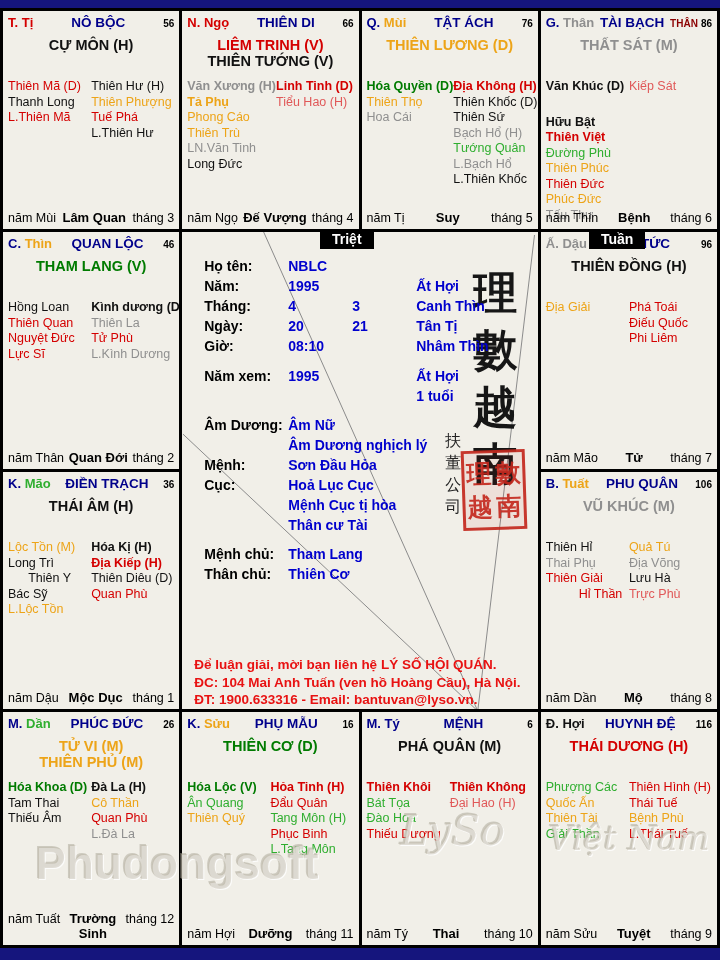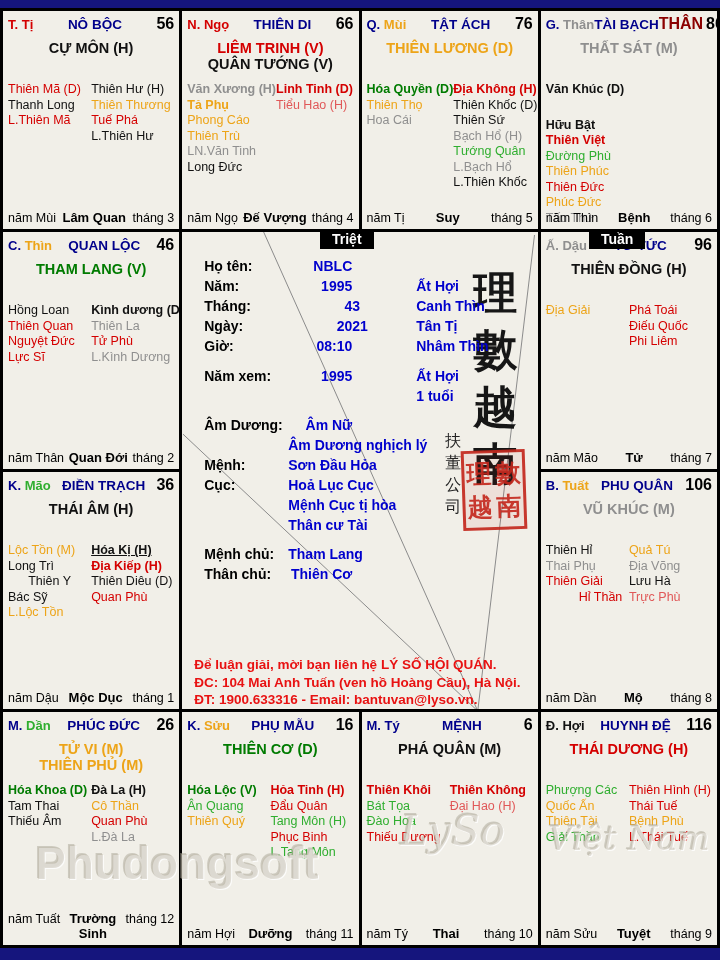--- a/index.html
+++ b/index.html
@@ -4,33 +4,33 @@
 <style>
   html,body{margin:0;padding:0;background:#444;}
   body{font-family:"Liberation Sans",sans-serif;-webkit-font-smoothing:antialiased;}
   .page{position:relative;width:720px;height:960px;background:#15157d;overflow:hidden;}
   #board{position:absolute;left:0;top:8px;width:714px;height:934px;border:3px solid #000;background:#000;
          display:grid;grid-template-columns:1fr 1fr 1fr 1fr;grid-template-rows:218px 237px 237px 1fr;gap:3px;}
   .cell{background:#f1efe8;position:relative;overflow:hidden;}
   .hdr{display:flex;align-items:baseline;padding:4px 5px 0;font-size:13px;font-weight:bold;white-space:nowrap;}
   .canchi{flex:0 0 auto;}
   .pname{flex:1;text-align:center;color:#00008B;font-size:13.5px;}
-  .pnum{flex:0 0 auto;color:#000;font-size:16px;}
+  .pnum{flex:0 0 auto;color:#000;font-size:10px;}
   .than{color:#8B0000;margin-right:3px;}
   .mains{height:42px;text-align:center;font-weight:bold;font-size:14.5px;line-height:16px;padding-top:7px;}
   .stars{display:flex;padding:0 5px;font-size:12.5px;line-height:15.5px;white-space:nowrap;}
   .scol{flex:0 0 50%;}
   .foot{position:absolute;left:5px;right:5px;bottom:4px;display:flex;align-items:baseline;font-size:12.5px;color:#000;}
   .stage{flex:1;text-align:center;font-weight:bold;font-size:13px;}
   .center{grid-column:2/4;grid-row:2/4;position:relative;overflow:hidden;background:#f1efe8;}
   #aspects{position:absolute;left:0;top:0;width:100%;height:100%;z-index:1;}
   #info{position:absolute;left:22px;top:26px;right:4px;z-index:3;}
   .irow{display:flex;height:20px;font-weight:bold;font-size:14px;white-space:nowrap;}
   .ilabel{flex:0 0 84px;color:#000;}
-  .ic1{flex:0 0 64px;color:#0000CD;text-align:right;}
+  .ic1{flex:0 0 64px;color:#0000CD;}
   .ic2{flex:0 0 64px;color:#0000CD;}
   .ic3{flex:1;color:#0000CD;}
   #contact{position:absolute;left:12px;top:424px;z-index:4;color:#e81212;font-weight:bold;font-size:13.5px;line-height:17.5px;white-space:nowrap;}
   #calli-main{position:absolute;left:286px;top:32px;width:54px;text-align:center;font-family:"DejaVu Serif",serif;
               font-size:44px;line-height:57px;color:#161616;z-index:2;font-weight:bold;}
   #calli-side{position:absolute;left:260px;top:198px;width:22px;text-align:center;font-family:"DejaVu Serif",serif;
               font-size:16px;line-height:22px;color:#222;z-index:2;}
   #seal{position:absolute;left:280px;top:218px;width:58px;height:74px;border:3px solid #c4281e;color:#c4281e;z-index:5;
         display:flex;flex-wrap:wrap;align-content:center;justify-content:center;font-family:"DejaVu Serif",serif;
         font-weight:bold;font-size:25px;line-height:33px;transform:rotate(-2deg);opacity:.92;background:rgba(196,40,30,.08);}
@@ -56,40 +56,40 @@
           <div style="color:#111111">CỰ MÔN (H)</div>
         </div>
         <div class="stars">
           <div class="scol">
             <div class="star" style="color:#D40000;">Thiên Mã (D)</div>
             <div class="star" style="color:#111111;">Thanh Long</div>
             <div class="star" style="color:#D40000;">L.Thiên Mã</div>
           </div>
           <div class="scol">
             <div class="star" style="color:#111111;">Thiên Hư (H)</div>
-            <div class="star" style="color:#EDA418;">Thiên Thương</div>
+            <div class="star" style="color:#EDA418;">Thiên Phượng</div>
             <div class="star" style="color:#D40000;">Tuế Phá</div>
             <div class="star" style="color:#111111;">L.Thiên Hư</div>
           </div>
         </div>
         <div class="foot">
           <span>năm Mùi</span>
           <span class="stage">Lâm Quan</span>
           <span>tháng 3</span>
         </div>
       </div>
       <div class="cell" style="grid-area: 1 / 2;">
         <div class="hdr">
           <span class="canchi"><span style="color:#D40000">N.</span> <span style="color:#D40000">Ngọ</span></span>
           <span class="pname">THIÊN DI</span>
           <span class="pnum"><span>66</span></span>
         </div>
         <div class="mains">
           <div style="color:#D40000">LIÊM TRINH (V)</div>
-          <div style="color:#111111">QUÂN TƯỚNG (V)</div>
+          <div style="color:#111111">THIÊN TƯỚNG (V)</div>
         </div>
         <div class="stars">
           <div class="scol">
             <div class="star" style="color:#8F8F8F;font-weight:bold;">Văn Xương (H)</div>
             <div class="star" style="color:#EDA418;font-weight:bold;">Tả Phụ</div>
             <div class="star" style="color:#EDA418;">Phong Cáo</div>
             <div class="star" style="color:#EDA418;">Thiên Trù</div>
             <div class="star" style="color:#8F8F8F;">LN.Văn Tinh</div>
             <div class="star" style="color:#111111;">Long Đức</div>
           </div>
@@ -148,20 +148,23 @@
           <div class="scol">
             <div class="star" style="color:#111111;font-weight:bold;">Văn Khúc (D)</div>
             <div class="star" style="color:#111111;font-weight:bold;margin-top:20px;">Hữu Bật</div>
             <div class="star" style="color:#D40000;font-weight:bold;">Thiên Việt</div>
             <div class="star" style="color:#2FAE2F;">Đường Phù</div>
             <div class="star" style="color:#EDA418;">Thiên Phúc</div>
             <div class="star" style="color:#D40000;">Thiên Đức</div>
             <div class="star" style="color:#EDA418;">Phúc Đức</div>
             <div class="star" style="color:#8F8F8F;">Tấu Thư</div>
           </div>
+          <div class="scol">
+            <div class="star" style="color:#E05858;">Kiếp Sát</div>
+          </div>
         </div>
         <div class="foot">
           <span>năm Thìn</span>
           <span class="stage">Bệnh</span>
           <span>tháng 6</span>
         </div>
       </div>
       <div class="cell" style="grid-area: 2 / 1;">
         <div class="hdr">
           <span class="canchi"><span style="color:#00008B">C.</span> <span style="color:#EDA418">Thìn</span></span>
@@ -227,21 +230,21 @@
         </div>
         <div class="stars">
           <div class="scol">
             <div class="star" style="color:#EDA418;">Lộc Tồn (M)</div>
             <div class="star" style="color:#111111;">Long Trì</div>
             <div class="star" style="color:#111111;text-align:center;">Thiên Y</div>
             <div class="star" style="color:#111111;">Bác Sỹ</div>
             <div class="star" style="color:#EDA418;">L.Lộc Tồn</div>
           </div>
           <div class="scol">
-            <div class="star" style="color:#111111;font-weight:bold;text-decoration:underline;">Hóa Kị (H)</div>
+            <div class="star" style="color:#111111;font-weight:bold;">Hóa Kị (H)</div>
             <div class="star" style="color:#D40000;font-weight:bold;">Địa Kiếp (H)</div>
             <div class="star" style="color:#111111;">Thiên Diêu (D)</div>
             <div class="star" style="color:#D40000;">Quan Phù</div>
           </div>
         </div>
         <div class="foot">
           <span>năm Dậu</span>
           <span class="stage">Mộc Dục</span>
           <span>tháng 1</span>
         </div>

